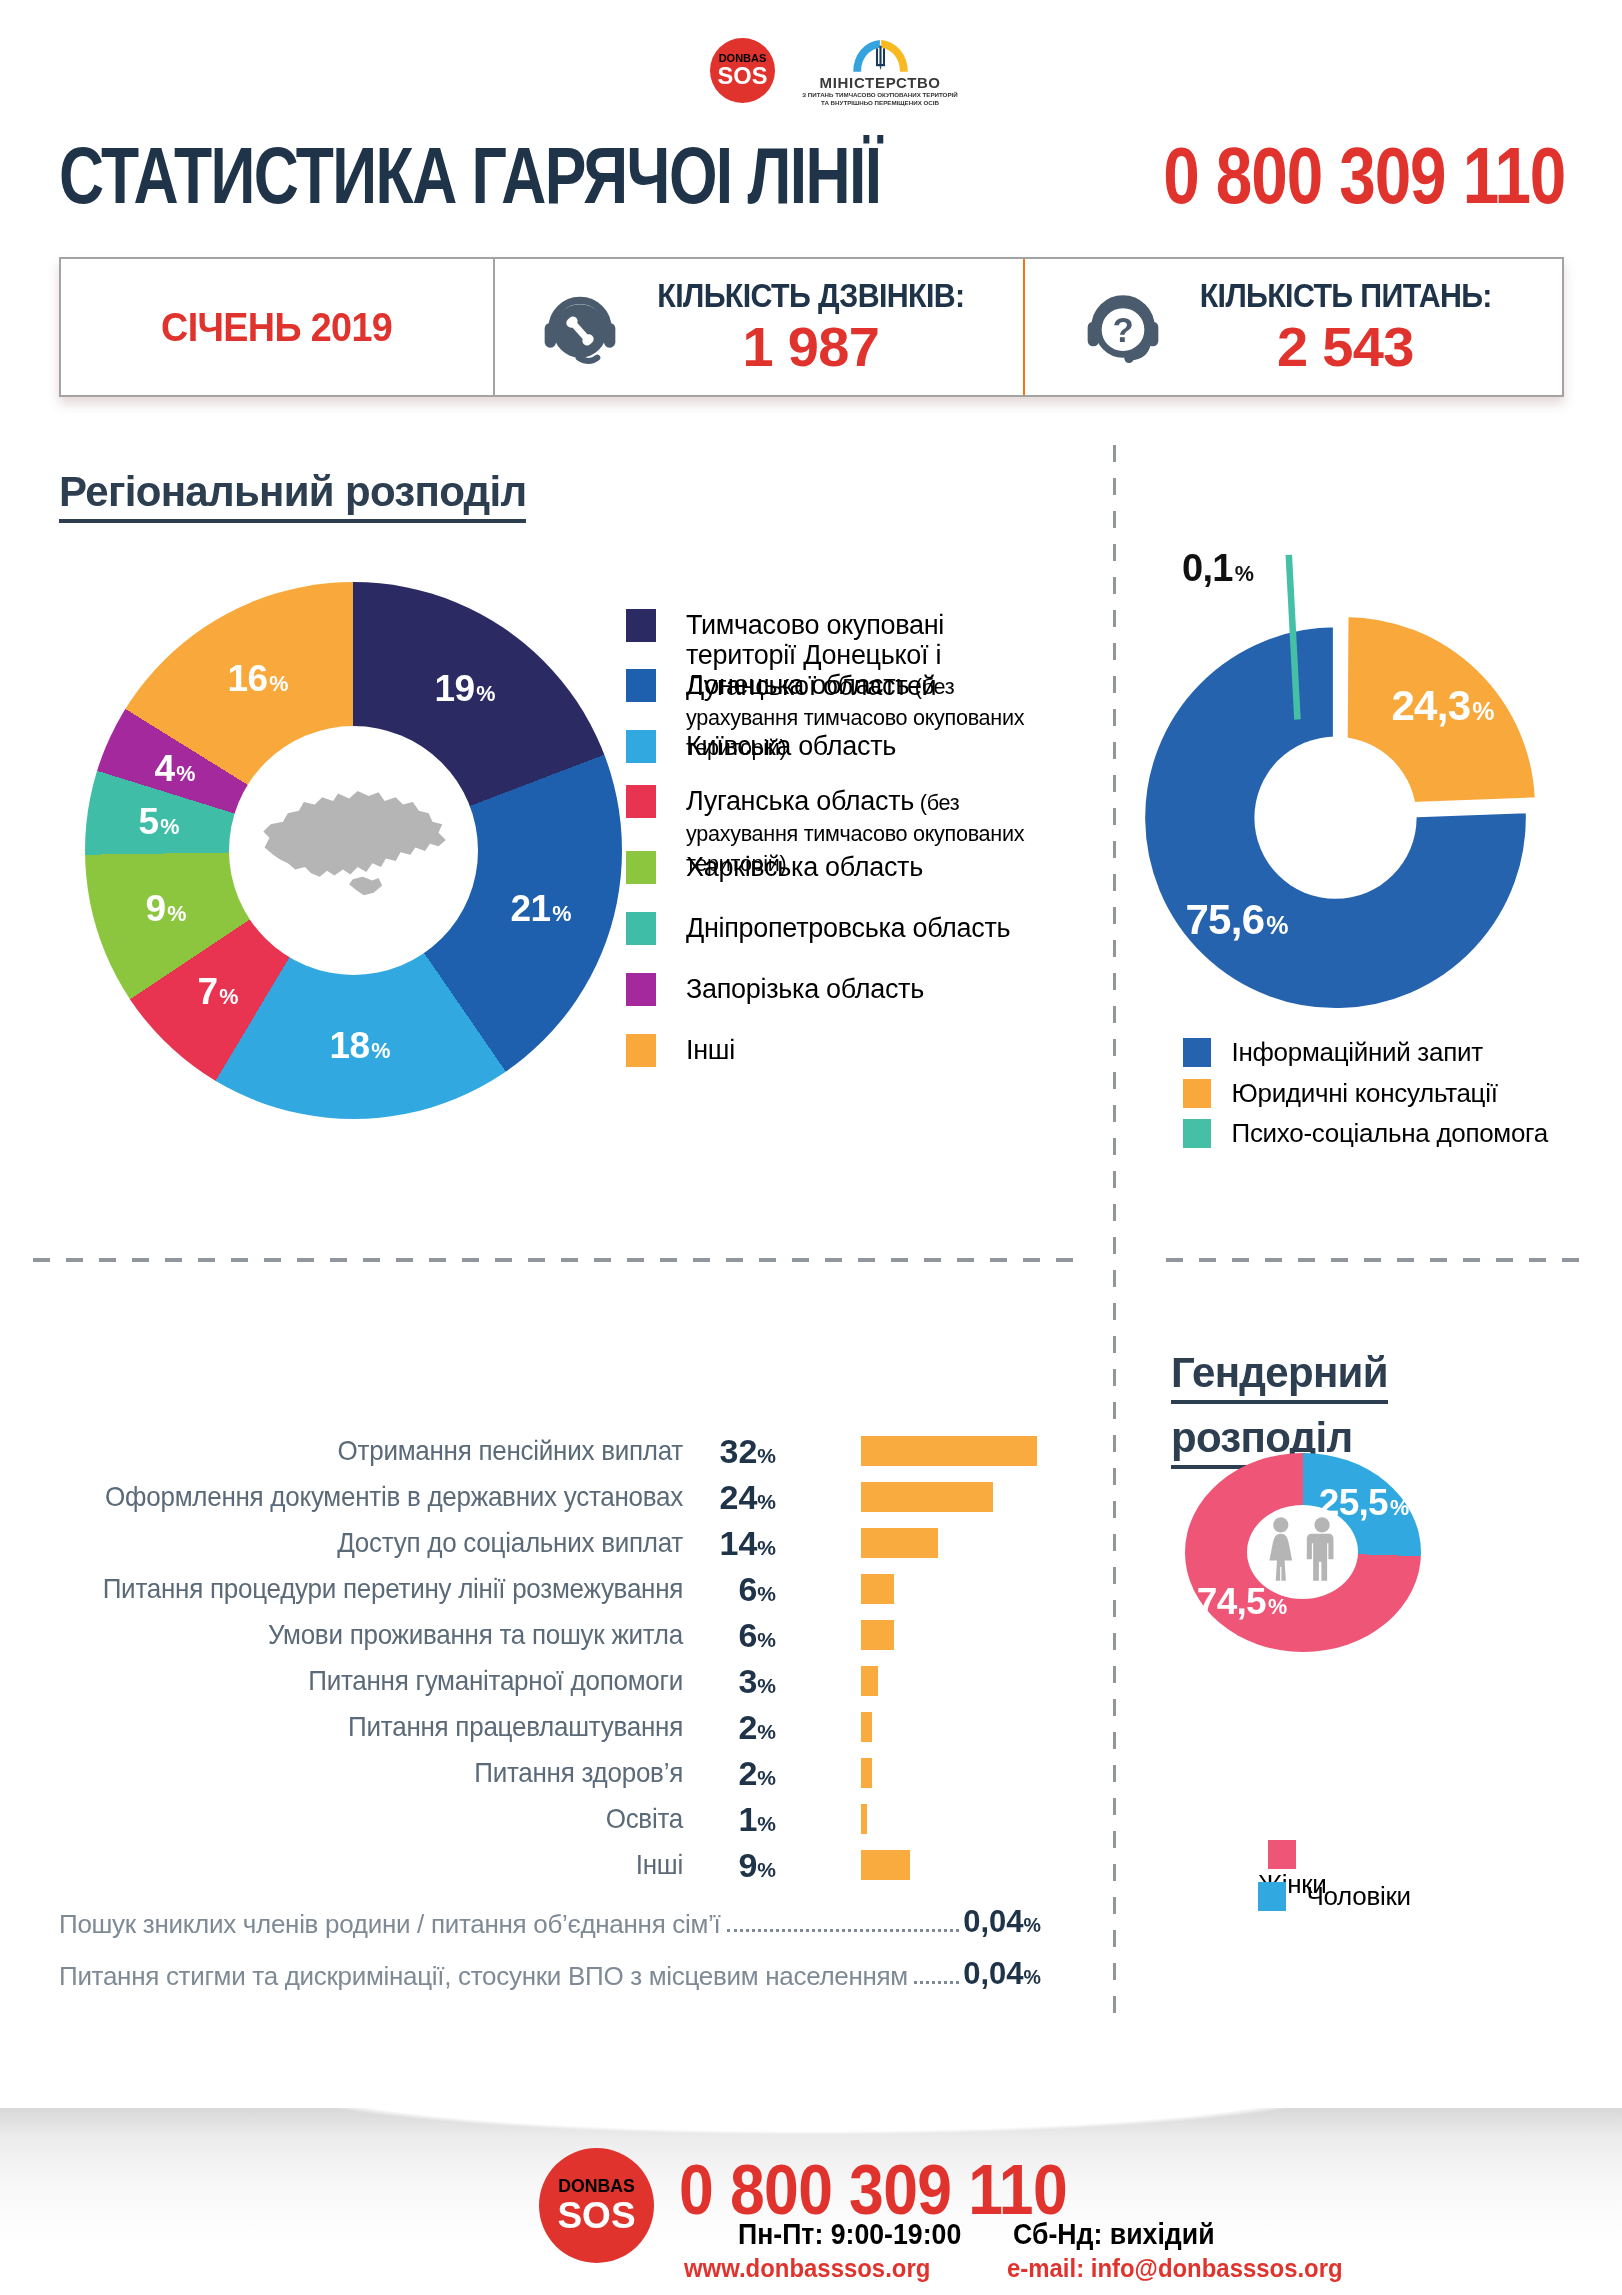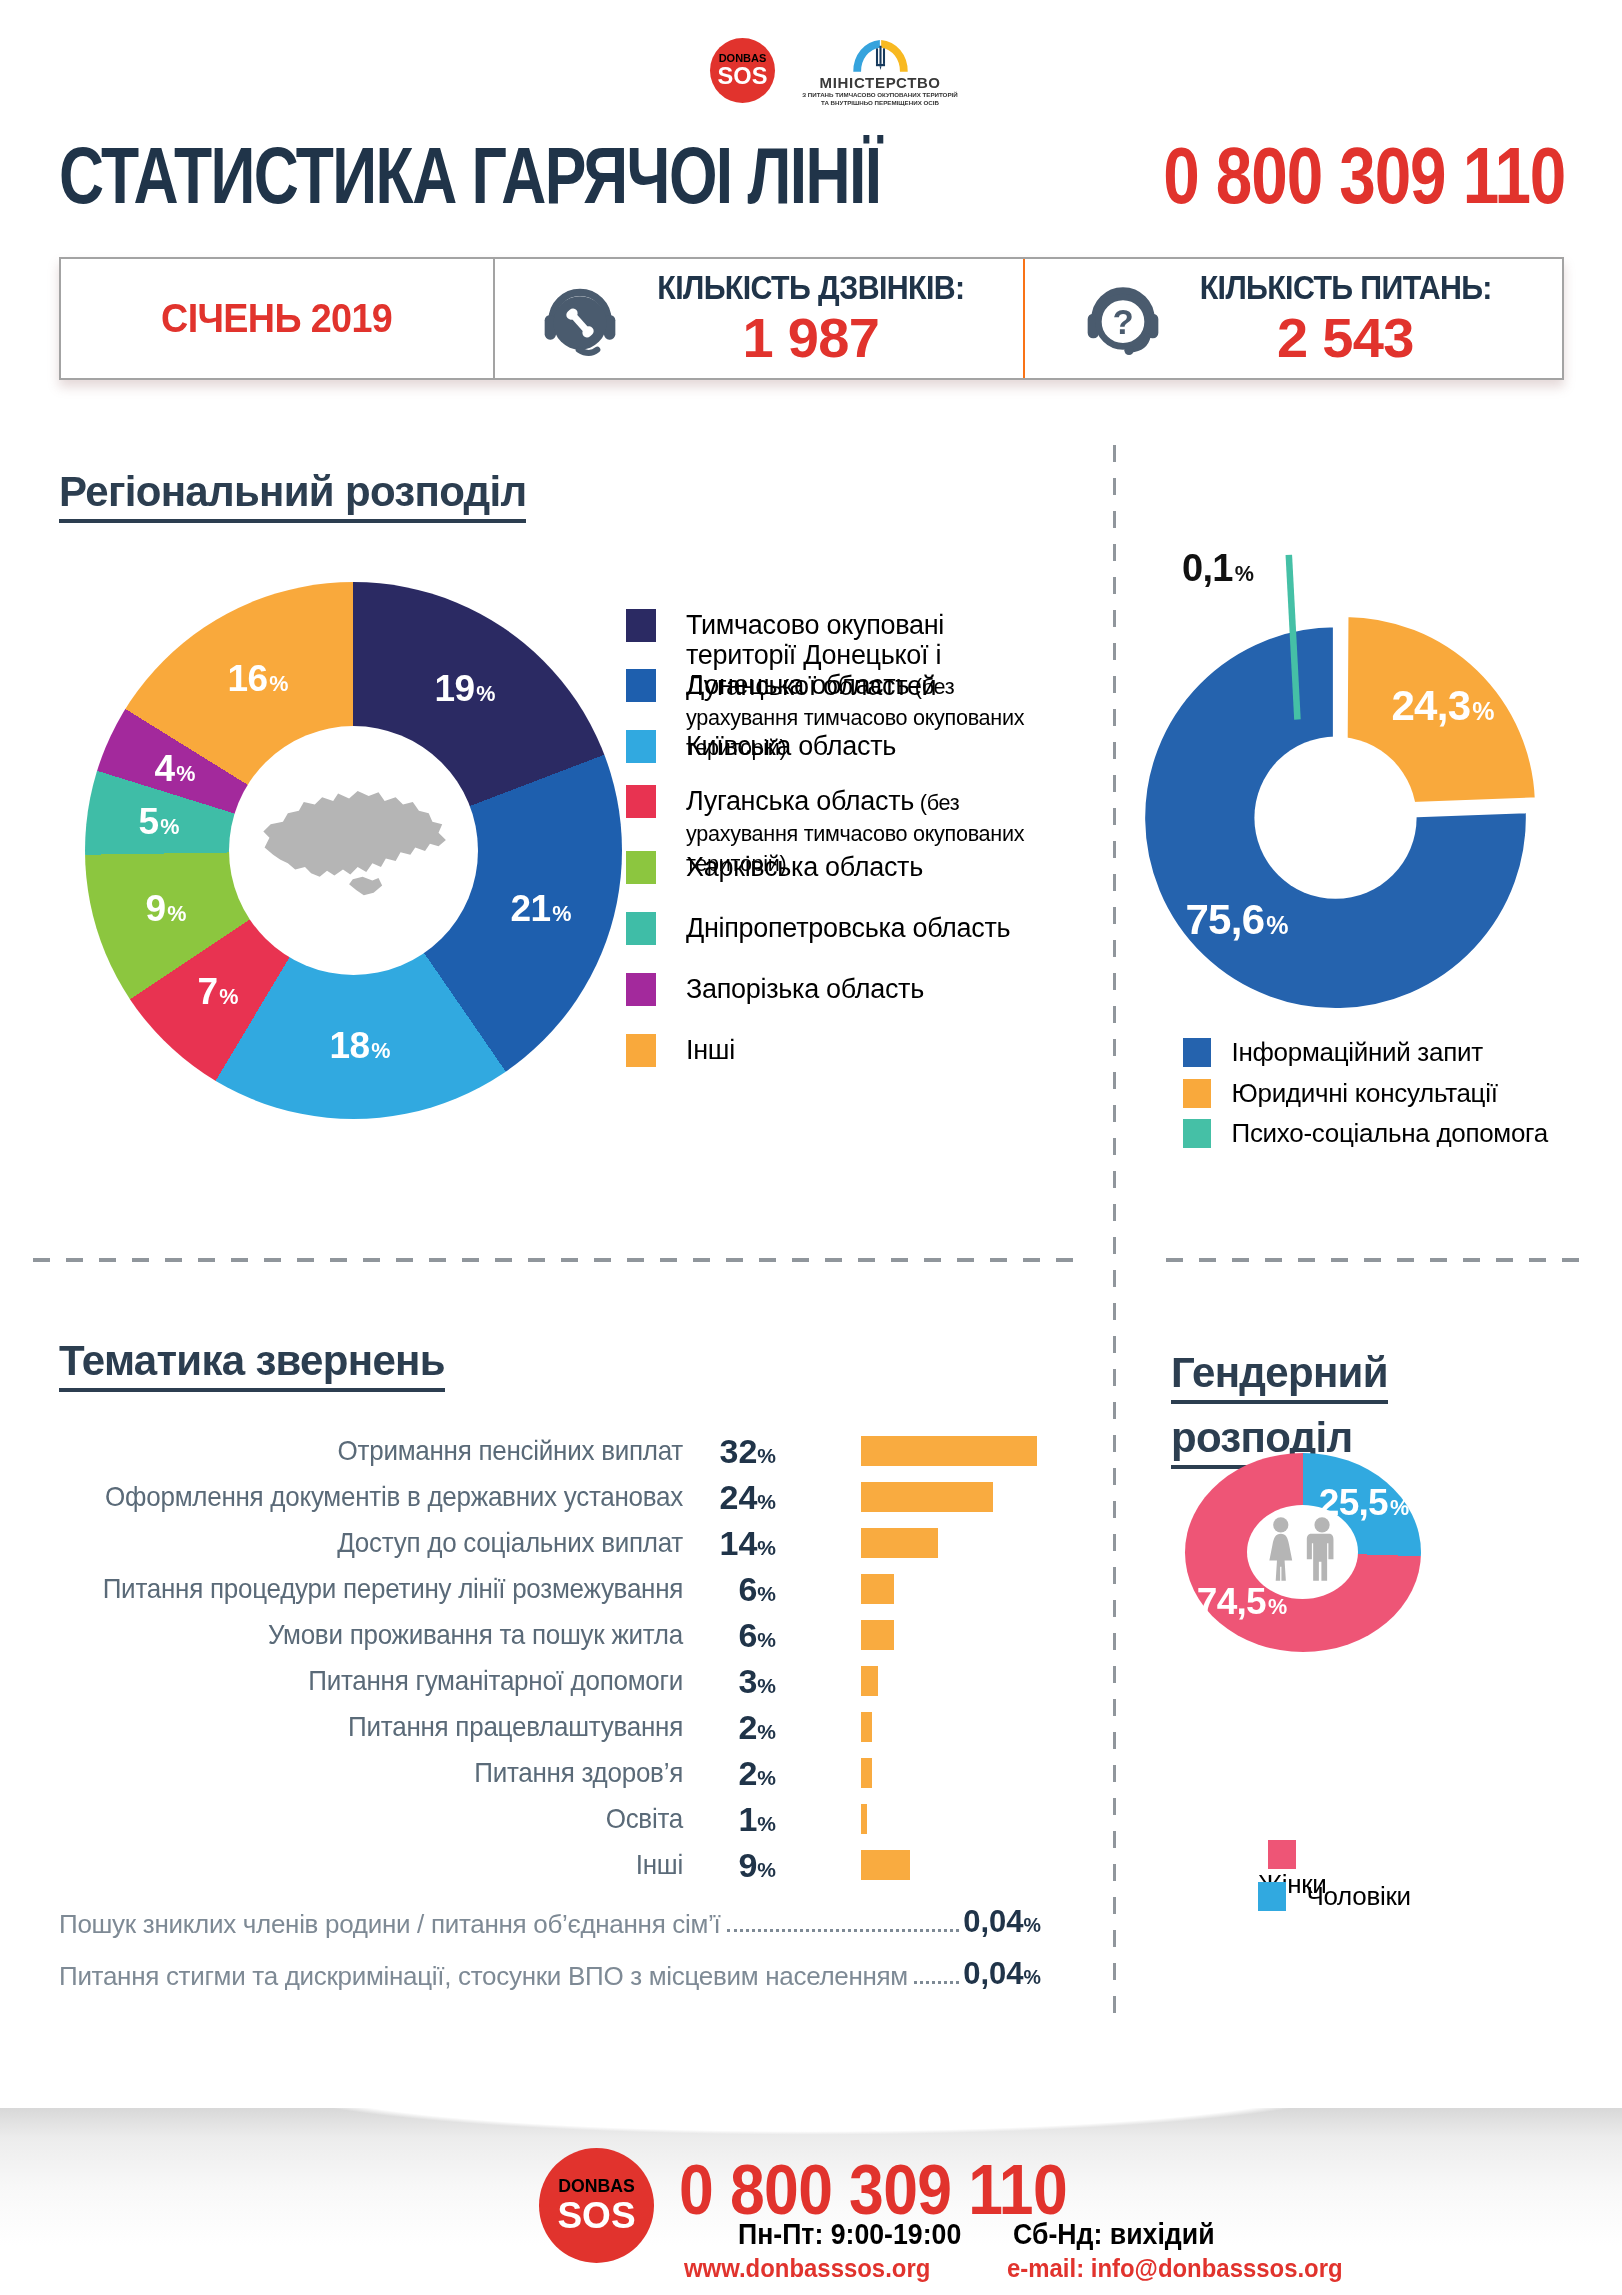--- a/index.html
+++ b/index.html
@@ -14,21 +14,21 @@
   .logo-min{position:absolute;left:795px;top:38px;width:170px;text-align:center;color:#2b2b2b;}
   .logo-min .arch{display:block;margin:0 auto;}
   .logo-min .t{font-size:15px;font-weight:bold;letter-spacing:0.7px;margin-top:1.3px;color:#3a3a3a;}
   .logo-min .s{font-size:6.2px;font-weight:bold;color:#333;line-height:1.25;}
   .main-title{position:absolute;left:59px;top:130px;font-size:80px;font-weight:bold;color:var(--navy);
     transform:scaleX(.78);transform-origin:left top;letter-spacing:-2px;white-space:nowrap;}
   .main-phone{position:absolute;right:58px;top:130px;font-size:80px;font-weight:bold;color:var(--accent);
     transform:scaleX(.82);transform-origin:right top;letter-spacing:-1.3px;white-space:nowrap;}
 
   
-  .statsbox{position:absolute;left:59px;top:257px;width:1505px;height:123px;border:2px solid #a3a3a3;
+  .statsbox{position:absolute;left:59px;top:257px;width:1505px;height:140px;border:2px solid #a3a3a3;
     background:#fff;display:flex;box-shadow:0 6.5px 10.5px rgba(160,120,120,.28);box-sizing:border-box;}
   .statsbox .cell{display:flex;align-items:center;justify-content:center;box-sizing:border-box;}
   .cell.c1{width:434px;border-right:2px solid #a3a3a3;}
   .cell.c2{width:530px;border-right:2px solid #f97316;}
   .cell.c3{flex:1;}
   .month{font-size:41px;font-weight:bold;color:var(--accent);transform:scaleX(.92);letter-spacing:-0.7px;}
   .stat-icon{width:80px;height:80px;margin-right:23.6px;flex:none;}
   .stat-col{display:flex;flex-direction:column;align-items:center;line-height:1;}
   .stat-label{font-size:33px;font-weight:bold;color:var(--navy);transform:scaleX(.92);letter-spacing:-0.7px;white-space:nowrap;}
   .stat-value{font-size:56px;font-weight:bold;color:var(--accent);margin-top:6.5px;letter-spacing:-0.7px;}
@@ -257,23 +257,20 @@
       <div class="sl-row" style="left: 1183px; top: 1078px;">
         <span class="sl-swatch" style="background: rgb(249, 169, 60);"></span>
         <span class="sl-label">Юридичні консультації</span>
       </div>
       <div class="sl-row" style="left: 1183px; top: 1118px;">
         <span class="sl-swatch" style="background: rgb(69, 192, 166);"></span>
         <span class="sl-label">Психо-соціальна допомога</span>
       </div>
     </div>
 
-  <div class="sec-h" style="left:59px;top:1328px;">
-    <span class="u">Тематика звернень</span>
-  </div>
   <div class="topics">
     <div>
         <div class="trow">
           <span class="tlabel">Отримання пенсійних виплат</span>
           <span class="tnum"><span class="num">32</span><span class="pctsign">%</span></span>
           <span class="tbar" style="width: 176px; background: rgb(249, 171, 64);"></span>
         </div>
         <div class="trow">
           <span class="tlabel">Оформлення документів в державних установах</span>
           <span class="tnum"><span class="num">24</span><span class="pctsign">%</span></span>

